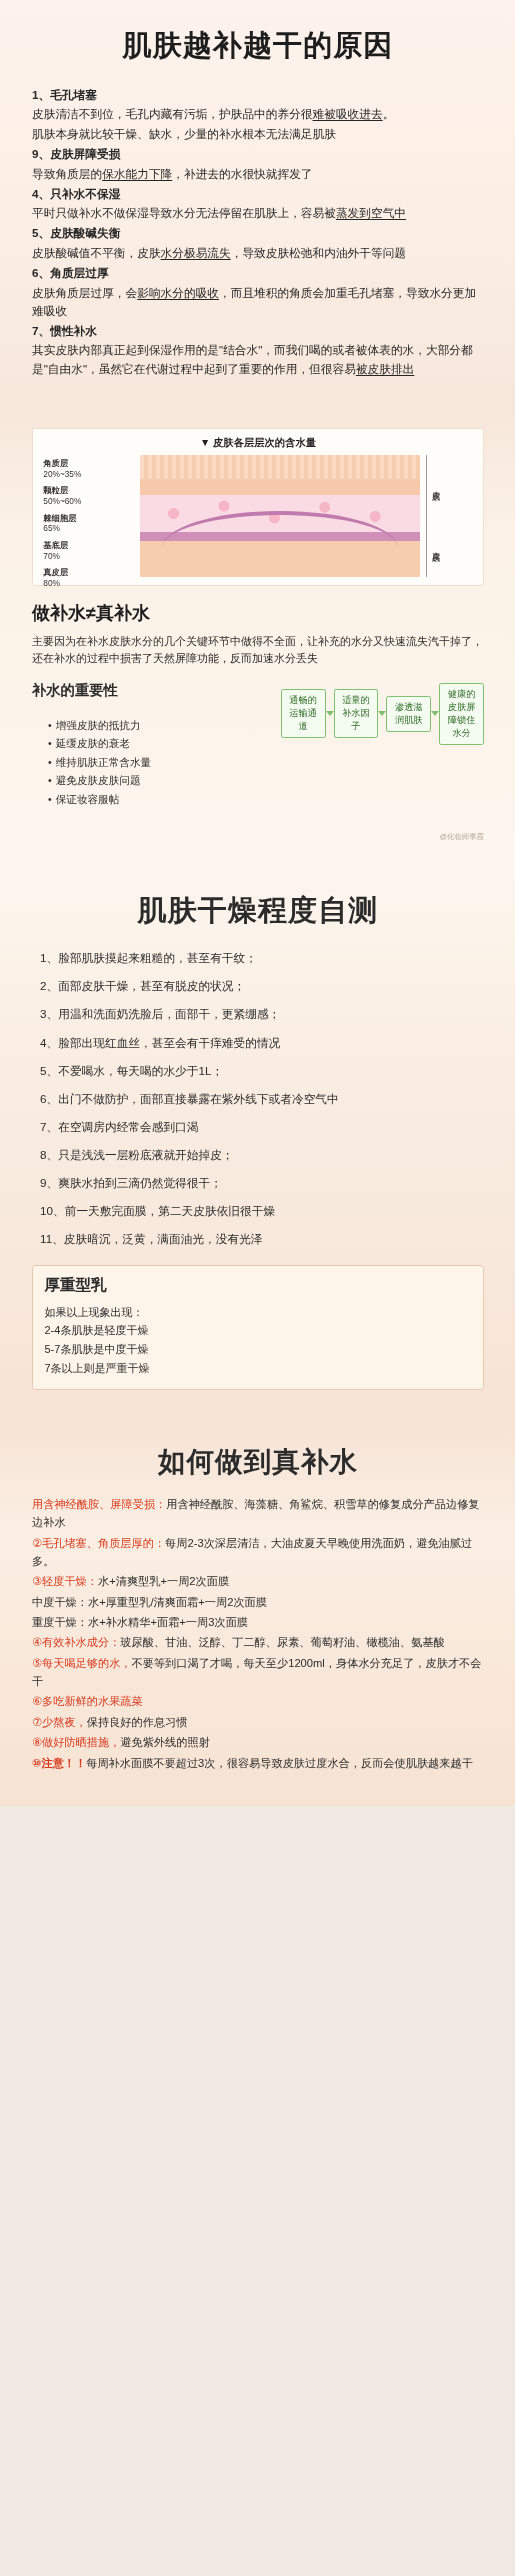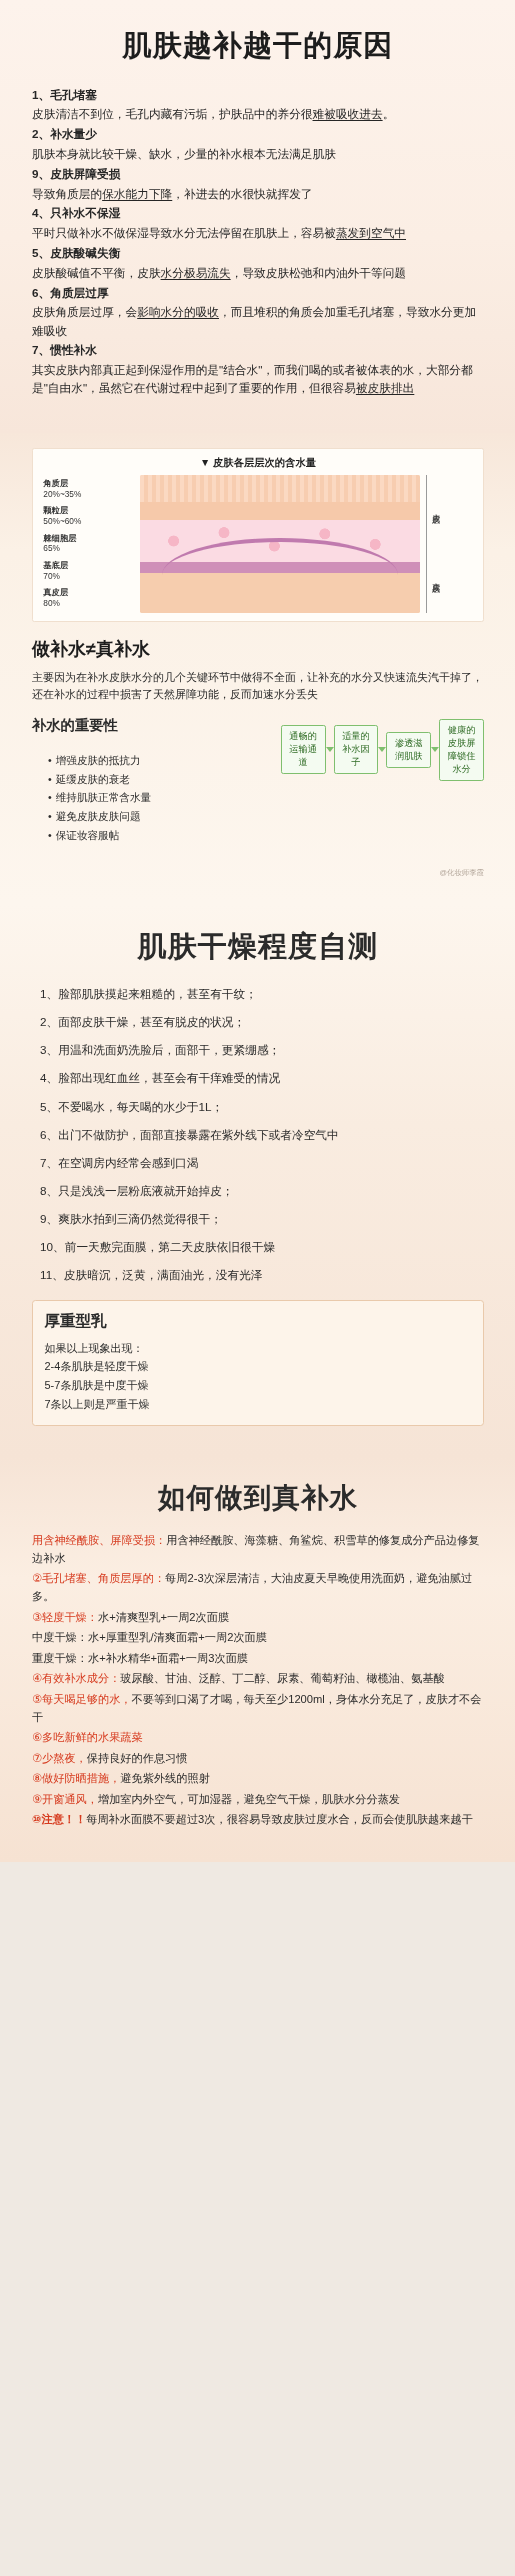--- a/index.html
+++ b/index.html
@@ -51,21 +51,21 @@
     font-size: 10.3px;
     font-weight: bold;
     margin-bottom: 4.6px;
     color: #222;
   }
   .diagram-body {
     display: flex;
     align-items: stretch;
     gap: 2.3px;
     position: relative;
-    height: 138px;
+    height: 122px;
   }
   .d-left {
     width: 99px;
     display: flex;
     flex-direction: column;
     justify-content: space-between;
     padding: 3.4px 2.3px 10.3px 4.6px;
     font-size: 8.3px;
     line-height: 1.3;
     color: #333;
@@ -216,21 +216,20 @@
 <body>
 
 <div class="page">
 
   <section class="sec1">
     <h1>肌肤越补越干的原因</h1>
 
     <p class="item-title">1、毛孔堵塞</p>
     <p>皮肤清洁不到位，毛孔内藏有污垢，护肤品中的养分很<span class="u">难被吸收进去</span>。</p>
 
-    <p class="item-title">2、补水量少</p>
     <p>肌肤本身就比较干燥、缺水，少量的补水根本无法满足肌肤</p>
 
     <p class="item-title">9、皮肤屏障受损</p>
     <p>导致角质层的<span class="u">保水能力下降</span>，补进去的水很快就挥发了</p>
 
     <p class="item-title">4、只补水不保湿</p>
     <p>平时只做补水不做保湿导致水分无法停留在肌肤上，容易被<span class="u">蒸发到空气中</span></p>
 
     <p class="item-title">5、皮肤酸碱失衡</p>
     <p>皮肤酸碱值不平衡，皮肤<span class="u">水分极易流失</span>，导致皮肤松弛和内油外干等问题</p>
@@ -368,21 +367,18 @@
     <p>
       <span class="red">⑥多吃新鲜的水果蔬菜</span><span></span>
     </p>
     <p>
       <span class="red">⑦少熬夜，</span><span>保持良好的作息习惯</span>
     </p>
     <p>
       <span class="red">⑧做好防晒措施，</span><span>避免紫外线的照射</span>
     </p>
     <p>
-      <span class="red">⑨开窗通风，</span><span>增加室内外空气，可加湿器，避免空气干燥，肌肤水分分蒸发</span>
-    </p>
-    <p>
       <span class="red bold">⑩注意！！</span><span>每周补水面膜不要超过3次，很容易导致皮肤过度水合，反而会使肌肤越来越干</span>
     </p>
   </section>
 
 </div>
 
 
 </body></html>

